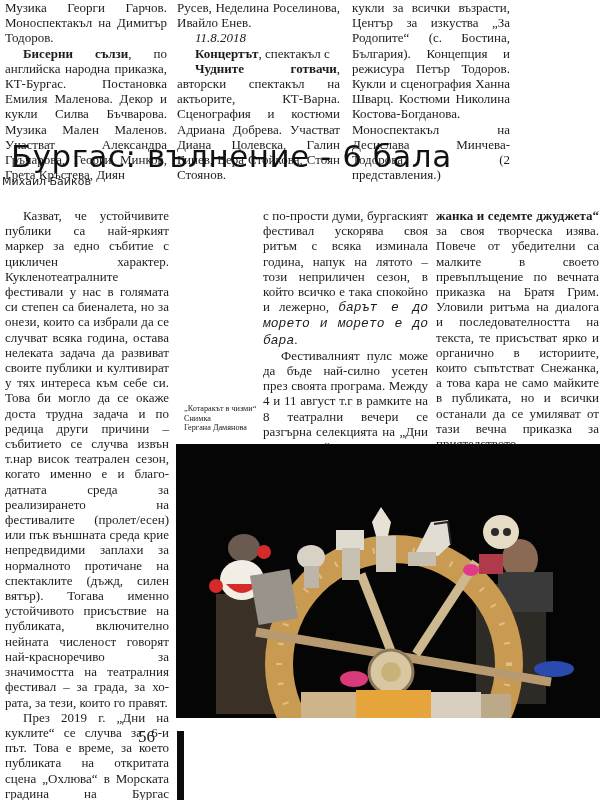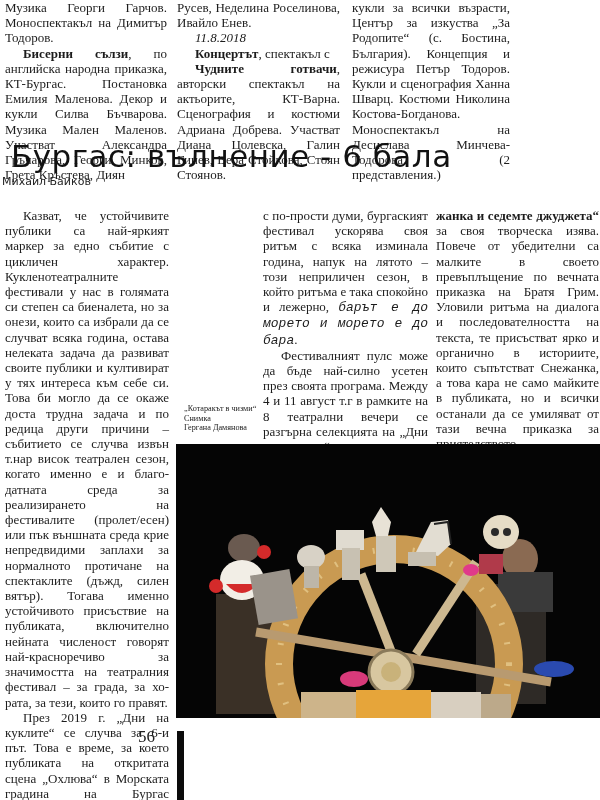--- a/index.html
+++ b/index.html
@@ -48,21 +48,21 @@
 
 <h1 id="title">Бургас: вълнение - 6 бала</h1>
 <div id="author">Михаил Байков</div>
 
 <div id="b-c1" class="col">
   <p class="ind">Казват, че устойчивите пуб­лики са най-яркият маркер за едно събитие с цикличен ха­рактер. Кукленотеатралните фестивали у нас в голямата си степен са биеналета, но за оне­зи, които са избрали да се случ­ват всяка година, остава неле­ката задача да развиват своите публики и култивират у тях интереса към себе си. Това би могло да се окаже доста трудна задача и по редица други при­чини – събитието се случва из­вън т.нар висок театрален се­зон, когато именно е и благо­датната среда за реализирането на фестивалите (пролет/есен) или пък външната среда крие непредвидими заплахи за нор­малното протичане на спекта­клите (дъжд, силен вятър). Тогава именно устойчивото присъствие на публиката, включително нейната числе­ност говорят най-красноречи­во за значимостта на театрал­ния фестивал – за града, за хо­рата, за тези, които го правят.</p>
   <p class="ind"><span>През 2019 г. „Дни на кукли­те“ се случва за 6-и път. Това е време, за което публиката на откритата сцена „Охлюва“ в Морската градина на Бургас многократно нараства. Време, за което различни жанрове куклен театър намират място под открито небе и най-сетне – време, за което </span></p>
 </div>
 
 <div id="b-c2" class="col">
-  <p><span>с по-прости думи, бургаският фестивал ускорява своя ритъм с всяка изминала година, напук на лятото – този неприличен сезон, в който ритъма е така спокойно и лежерно, </span><i>барът е до морето и морето е до бара</i><span>.</span></p>
+  <p><span>с по-прости думи, бургаският фестивал ускорява своя ритъм с всяка изминала година, напук на лятото – този неприличен сезон, в който всичко е така спокойно и лежерно, </span><i>барът е до морето и морето е до бара</i><span>.</span></p>
   <p class="ind"><span>Фестивалният пулс може да бъде най-силно усетен през своята програма. Между 4 и 11 август т.г в рамките на 8 теа­трални вечери се разгърна се­лекцията на „Дни на куклите“, в която може да бъде намерено всичко – кукли, танци и музи­ка. Традиционно фестивалът започва с куклено-театралната школа при КТ-Бургас, като тази година децата избират </span><b>„Сне-</b></p>
 </div>
 
 <div id="b-c3" class="col">
   <p><b>жанка и седемте джуджета“</b><span> за своя творческа изява. Повече от убедителни са малките в сво­ето превъплъщение по вечната приказка на Братя Грим. Уловили ритъма на диалога и последователността на текста, те присъстват ярко и органич­но в историите, които съпът­стват Снежанка, а това кара не само майките в публиката, но и всички останали да се умиля­ват от тази вечна приказка за приятелството.</span></p>
   <p class="ind"><span>Веднага след това порасна­лите момчета и момичета от театъра домакин представиха друга една българска класика – </span><b>„Меко казано“</b><span> на Валери Пет-</span></p>
 </div>
 
 <div id="caption">
   <div>„Котаракът в чизми“</div>

